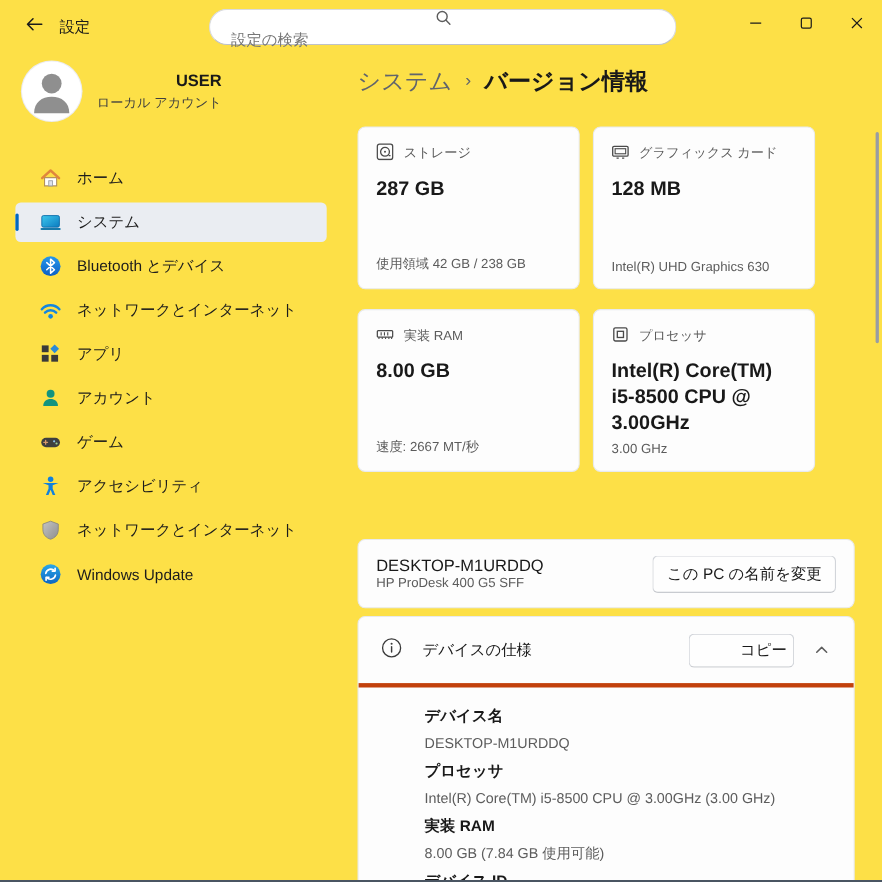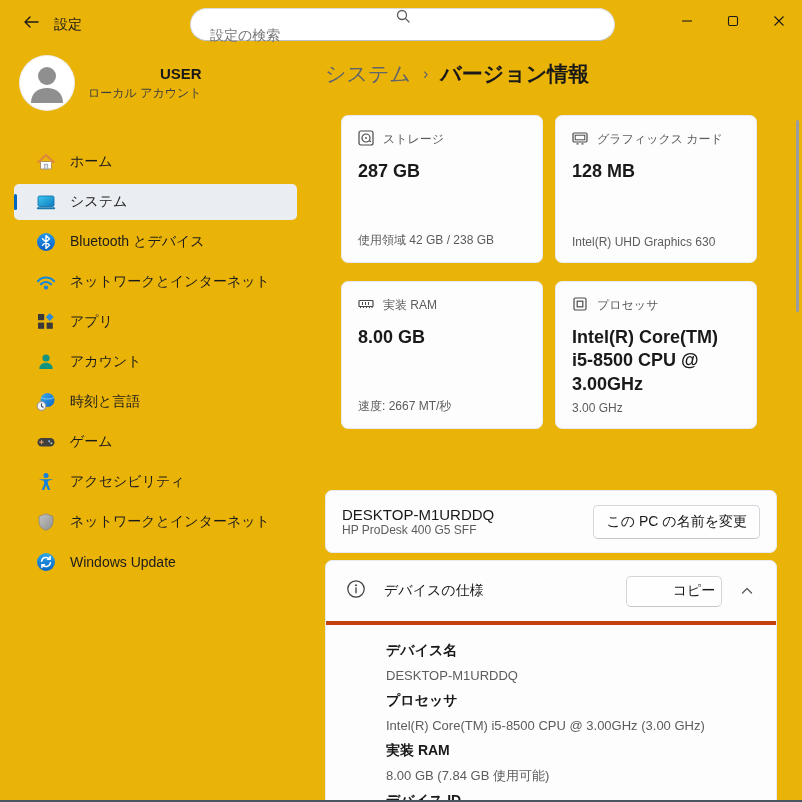--- a/index.html
+++ b/index.html
@@ -1,18 +1,18 @@
 <!DOCTYPE html>
 <html><head>
 <meta charset="utf-8">
 <style>
   * { margin:0; padding:0; box-sizing:border-box; }
   html,body { width:802px; height:802px; }
   body { font-family:"Liberation Sans","DejaVu Sans",sans-serif; }
-  .window { position:relative; width:802px; height:802px; background:#eab308; overflow:hidden; }
+  .window { position:relative; width:802px; height:802px; background:#fde047; overflow:hidden; }
 
   
   .titlebar { position:absolute; top:0; left:0; right:0; height:48px; }
   .back-btn { position:absolute; left:14px; top:8px; width:34px; height:32px; display:flex; align-items:center; justify-content:center; border-radius:5px; cursor:pointer; }
   .app-title { position:absolute; left:54px; top:0; height:48px; line-height:48px; font-size:14px; color:#191919; }
   .searchbox { position:absolute; left:190px; top:8px; width:425px; height:33px; background:#ffffff; border:1px solid #d9dbe0; border-bottom-color:#bfc2c8; border-radius:17px; display:flex; align-items:center; padding:0 14px;flex-direction:column; }
   .searchbox input { border:none; outline:none; background:transparent; font-size:14px; color:#191919; width:100%; margin-left:10px; font-family:inherit; }
   .searchbox input::placeholder { color:#767676; }
   .caption-buttons { position:absolute; right:0; top:0; display:flex; }
   .cap-btn { width:46px; height:42px; display:flex; align-items:center; justify-content:center; cursor:pointer; }
@@ -31,21 +31,21 @@
   .nav-item.selected { background:#eaedf2; }
   .nav-item.selected .pill { position:absolute; left:0; top:10px; width:3px; height:16px; border-radius:2px; background:#0067c0; }
 
   
   .main { position:absolute; left:325px; top:48px; right:0; bottom:0; }
   .breadcrumb { position:absolute; top:12px; left:0; display:flex; align-items:center; }
   .crumb-parent { font-size:21px; color:#60646c; cursor:pointer; }
   .crumb-sep { font-size:16px; color:#60646c; margin:0 12px; }
   .crumb-current { font-size:21px; color:#191919; font-weight:700; }
 
-  .cards-grid { position:absolute; top:67px; left:16px; display:grid; grid-template-columns:202px 202px; column-gap:12px; row-gap:18px; }
+  .cards-grid { position:absolute; top:67px; left:0; display:grid; grid-template-columns:202px 202px; column-gap:12px; row-gap:18px; }
   .info-card { width:202px; height:148px; background:#fdfdfd; border:1px solid #e8eaed; border-radius:7px; padding:14px 16px; position:relative; }
   .card-head { display:flex; align-items:center; gap:9px; font-size:12px; color:#5c5c5c; }
   .card-value { margin-top:11px; font-size:18px; font-weight:700; color:#191919; line-height:1.3; }
   .card-caption { position:absolute; left:16px; bottom:13px; font-size:12px; color:#5c5c5c; white-space:nowrap; }
 
   .device-card { position:absolute; top:442px; left:0; width:452px; height:63px; background:#fdfdfd; border:1px solid #e8eaed; border-radius:7px; display:flex; align-items:center; padding:0 16px; }
   .device-name { font-size:15px; color:#191919; }
   .device-model { font-size:12px; color:#5c5c5c; margin-top:0; }
   .btn { background:#fefefe; border:1px solid #d2d5da; border-bottom-color:#c3c6cb; border-radius:5px; font-size:14px; color:#191919; font-family:inherit; cursor:pointer; }
   .rename-btn { margin-left:auto; padding:7px 12px; }
@@ -190,37 +190,20 @@
       <div class="nav-item">
         <span class="icon">
           <svg width="20" height="20" viewBox="0 0 20 20">
               <circle cx="10" cy="6" r="3.6" fill="#12947f"></circle>
               <path d="M3.3 17c0-4.2 3-6.3 6.7-6.3s6.7 2.1 6.7 6.3z" fill="#12947f"></path>
             </svg>
         </span>
         <span class="nav-label">アカウント</span>
       </div>
 
-      <div class="nav-item">
-        <span class="icon">
-          <svg width="20" height="20" viewBox="0 0 20 20">
-              <defs>
-                <linearGradient id="glg" x1="0" y1="0" x2="1" y2="1">
-                  <stop offset="0" stop-color="#3fa9e8"></stop>
-                  <stop offset="1" stop-color="#0c66c2"></stop>
-                </linearGradient>
-              </defs>
-              <circle cx="11.5" cy="8" r="7" fill="url(#glg)"></circle>
-              <path d="M5.2 5.5c3 2 9.5 2 12.5 0" stroke="#8fd0f5" stroke-width="0.9" fill="none"></path>
-              <circle cx="5.5" cy="14" r="4.4" fill="#f2f4f8" stroke="#8a919c" stroke-width="1"></circle>
-              <path d="M5.5 11.8v2.4l1.7 1" stroke="#3a4a5a" stroke-width="1.1" fill="none" stroke-linecap="round"></path>
-            </svg>
-        </span>
-        <span class="nav-label">時刻と言語</span>
-      </div>
 
       <div class="nav-item">
         <span class="icon">
           <svg width="20" height="20" viewBox="0 0 20 20">
               <rect x="1.5" y="6" width="17" height="8.6" rx="4.3" fill="#3f3f3f"></rect>
               <path d="M5.5 8.4v3.4M3.8 10.1h3.4" stroke="#d89a6a" stroke-width="1.2" stroke-linecap="round"></path>
               <circle cx="13.2" cy="9.2" r="1" fill="#8cc3ee"></circle>
               <circle cx="15.4" cy="11.2" r="1" fill="#9fd39a"></circle>
             </svg>
         </span>

